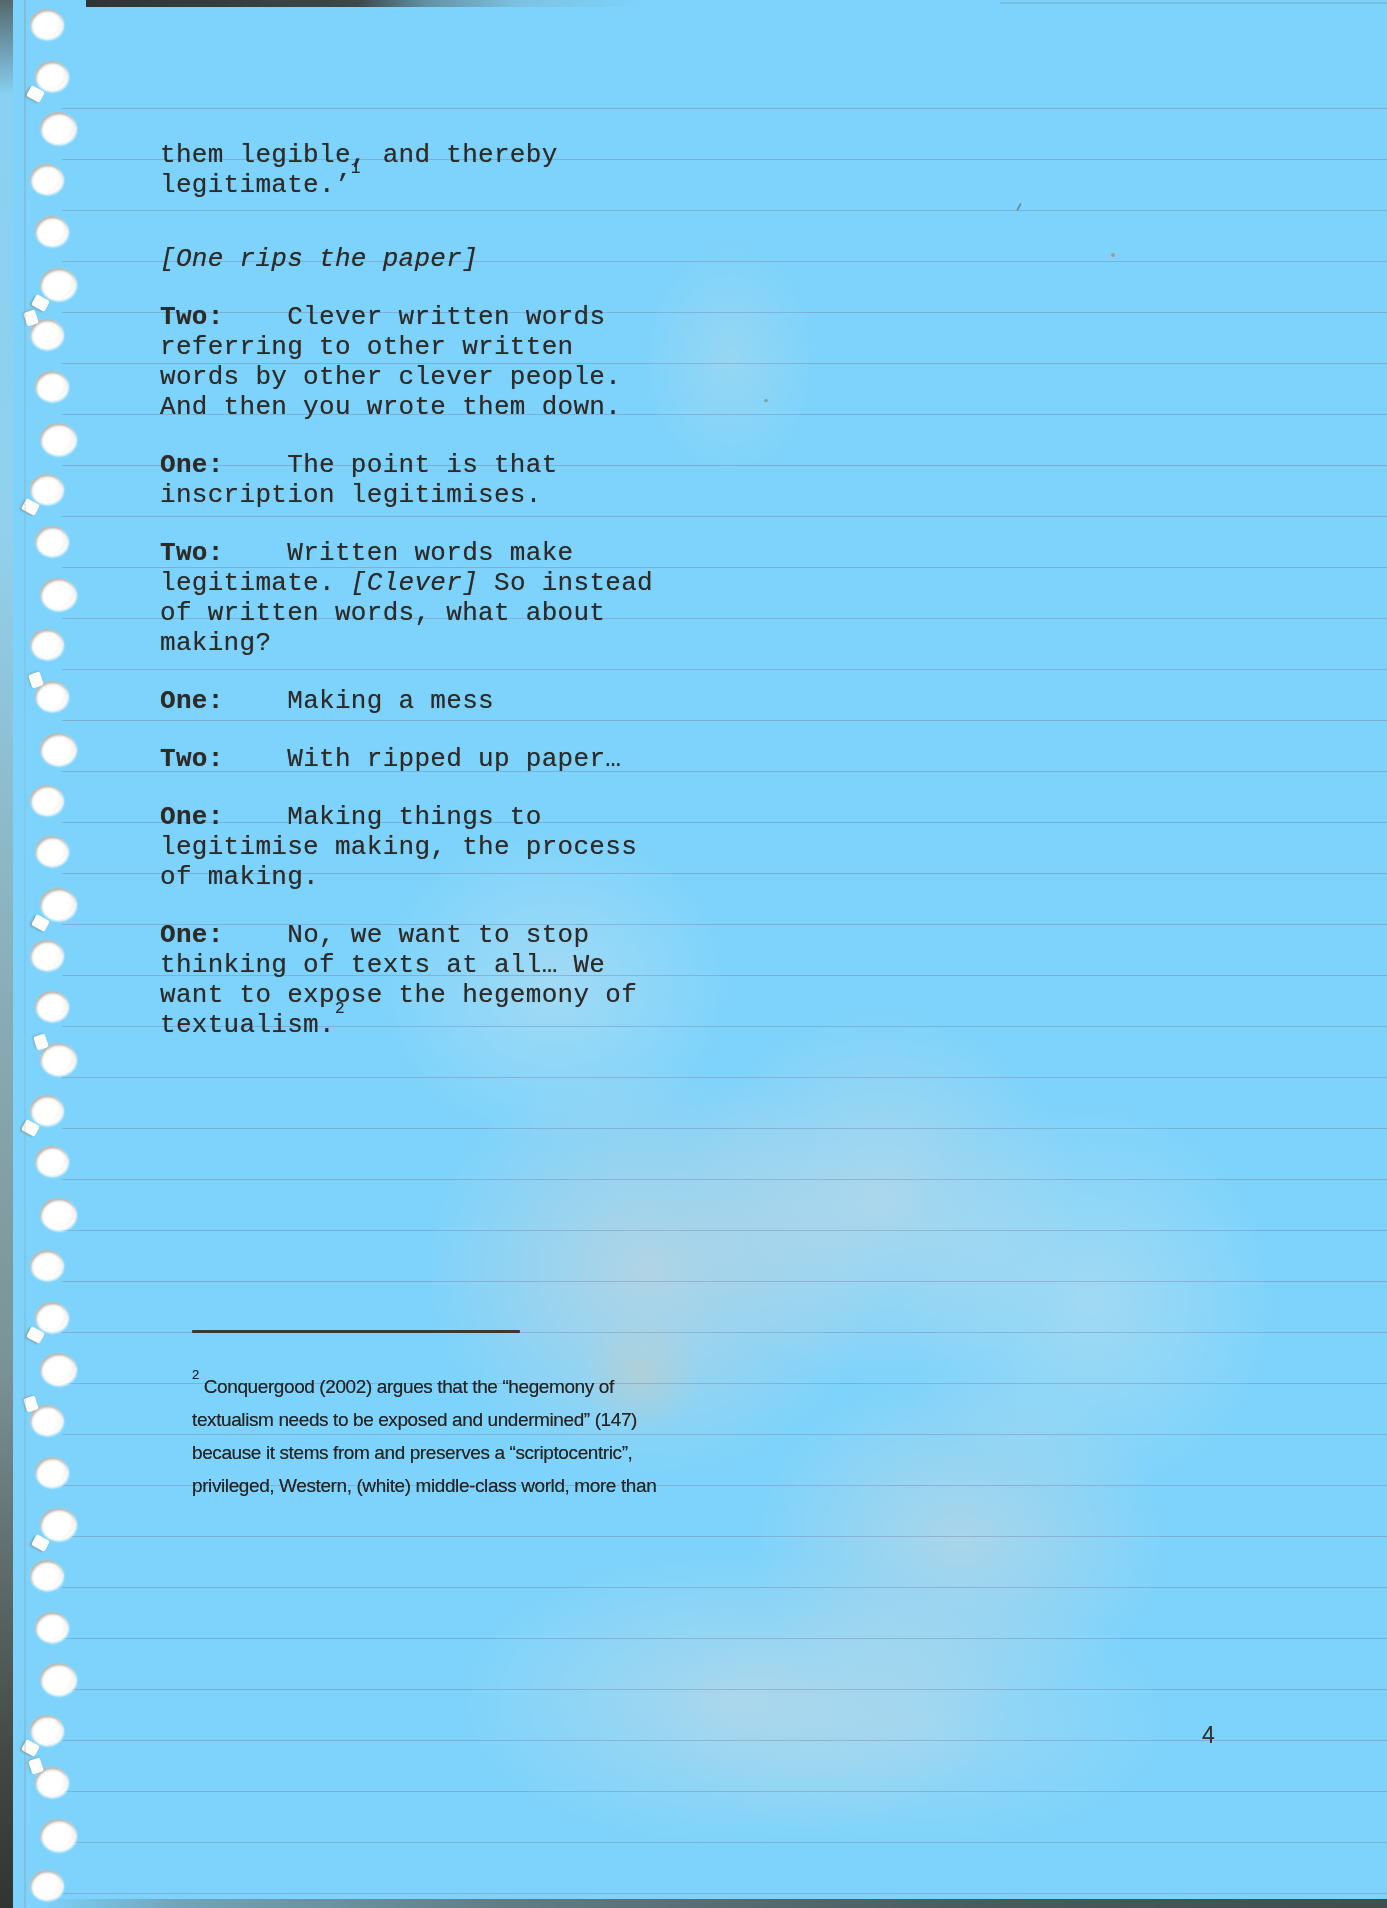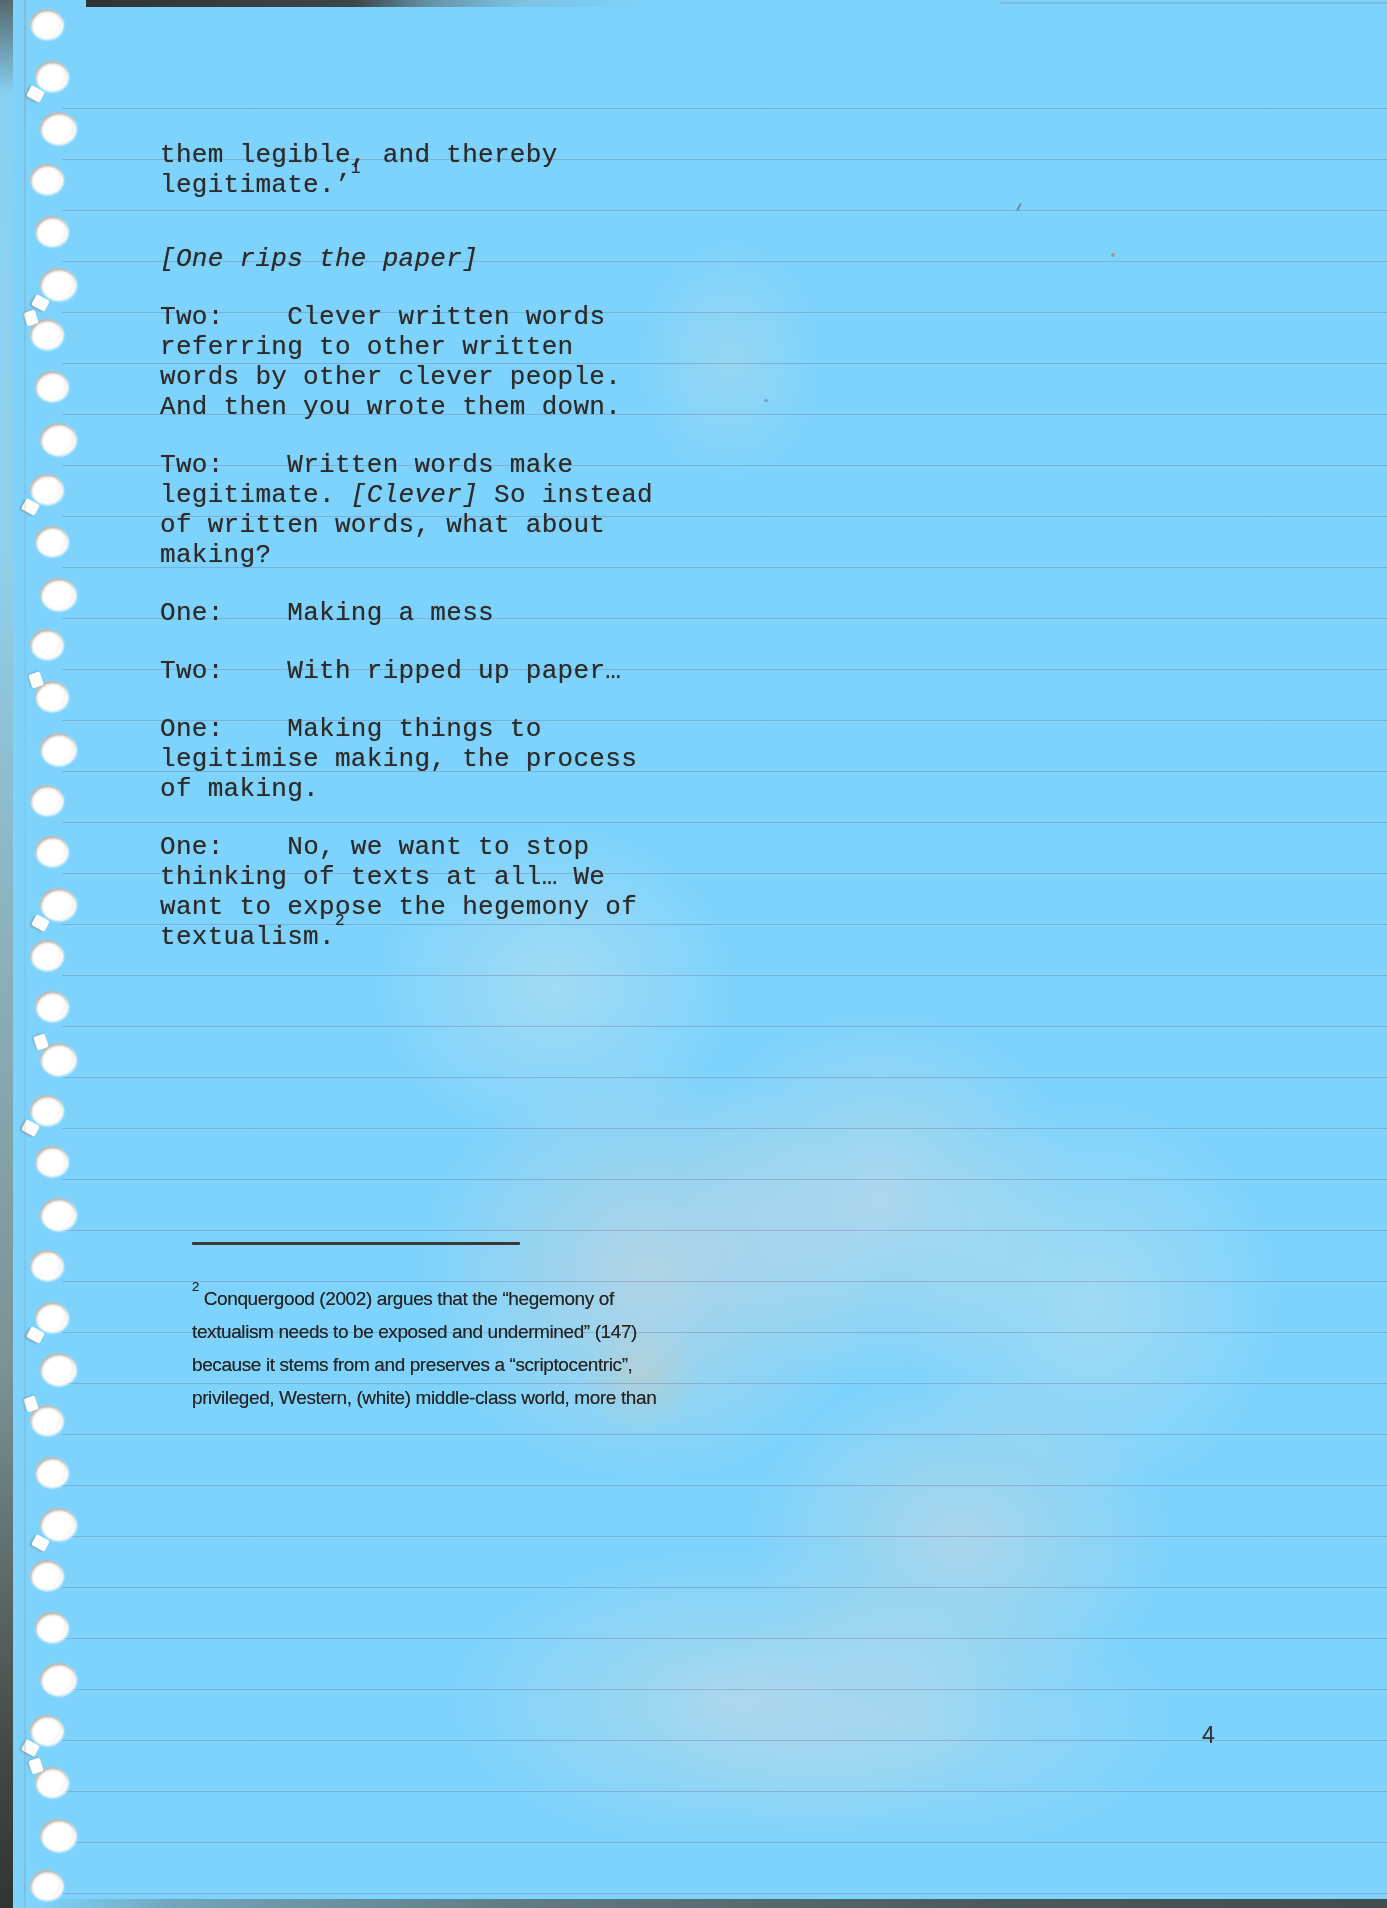--- a/index.html
+++ b/index.html
@@ -112,21 +112,21 @@
   .content{
     position:absolute;left:160px;top:140px;width:640px;z-index:6;
   }
   p.mono{
     margin:0 0 28px 0;
     font-family:"Liberation Mono","DejaVu Sans Mono",monospace;
     font-size:26px;line-height:30px;letter-spacing:0.3px;
     color:#2d2a27;white-space:pre-wrap;
     text-shadow:0 0 0.7px rgba(45,42,38,0.55);
   }
-  p.mono .speaker{font-weight:normal;}
+  p.mono .speaker{font-weight:bold;}
   p.mono.italic, .st-italic{font-style:italic;margin-top:44px;}
   p.mono sup{font-size:16px;line-height:0;position:relative;top:-9px;letter-spacing:0;}
   .footnote-rule{
     width:328px;height:3px;margin:290px 0 0 32px;
     background:#3b3835;border-radius:1px;
   }
   p.fn{
     margin:37px 0 0 32px;
     font-family:"Liberation Sans",sans-serif;
     font-size:19px;line-height:33px;letter-spacing:-0.4px;
@@ -201,20 +201,22 @@
     <p class="mono"><span>them legible, and thereby
 legitimate.’</span><sup>1</sup></p>
 
     <p class="mono italic">[One rips the paper]</p>
 
     <p class="mono"><span class="speaker">Two:</span><span>    Clever written words
 referring to other written
 words by other clever people.
 And then you wrote them down.</span></p>
 
+    <p class="mono"><span class="speaker">One:</span><span>    The point is that
+inscription legitimises.</span></p>
 
     <p class="mono"><span class="speaker">Two:</span><span>    Written words make
 legitimate. </span><span class="st-italic">[Clever]</span><span> So instead
 of written words, what about
 making?</span></p>
 
     <p class="mono"><span class="speaker">One:</span><span>    Making a mess</span></p>
 
     <p class="mono"><span class="speaker">Two:</span><span>    With ripped up paper…</span></p>
 

